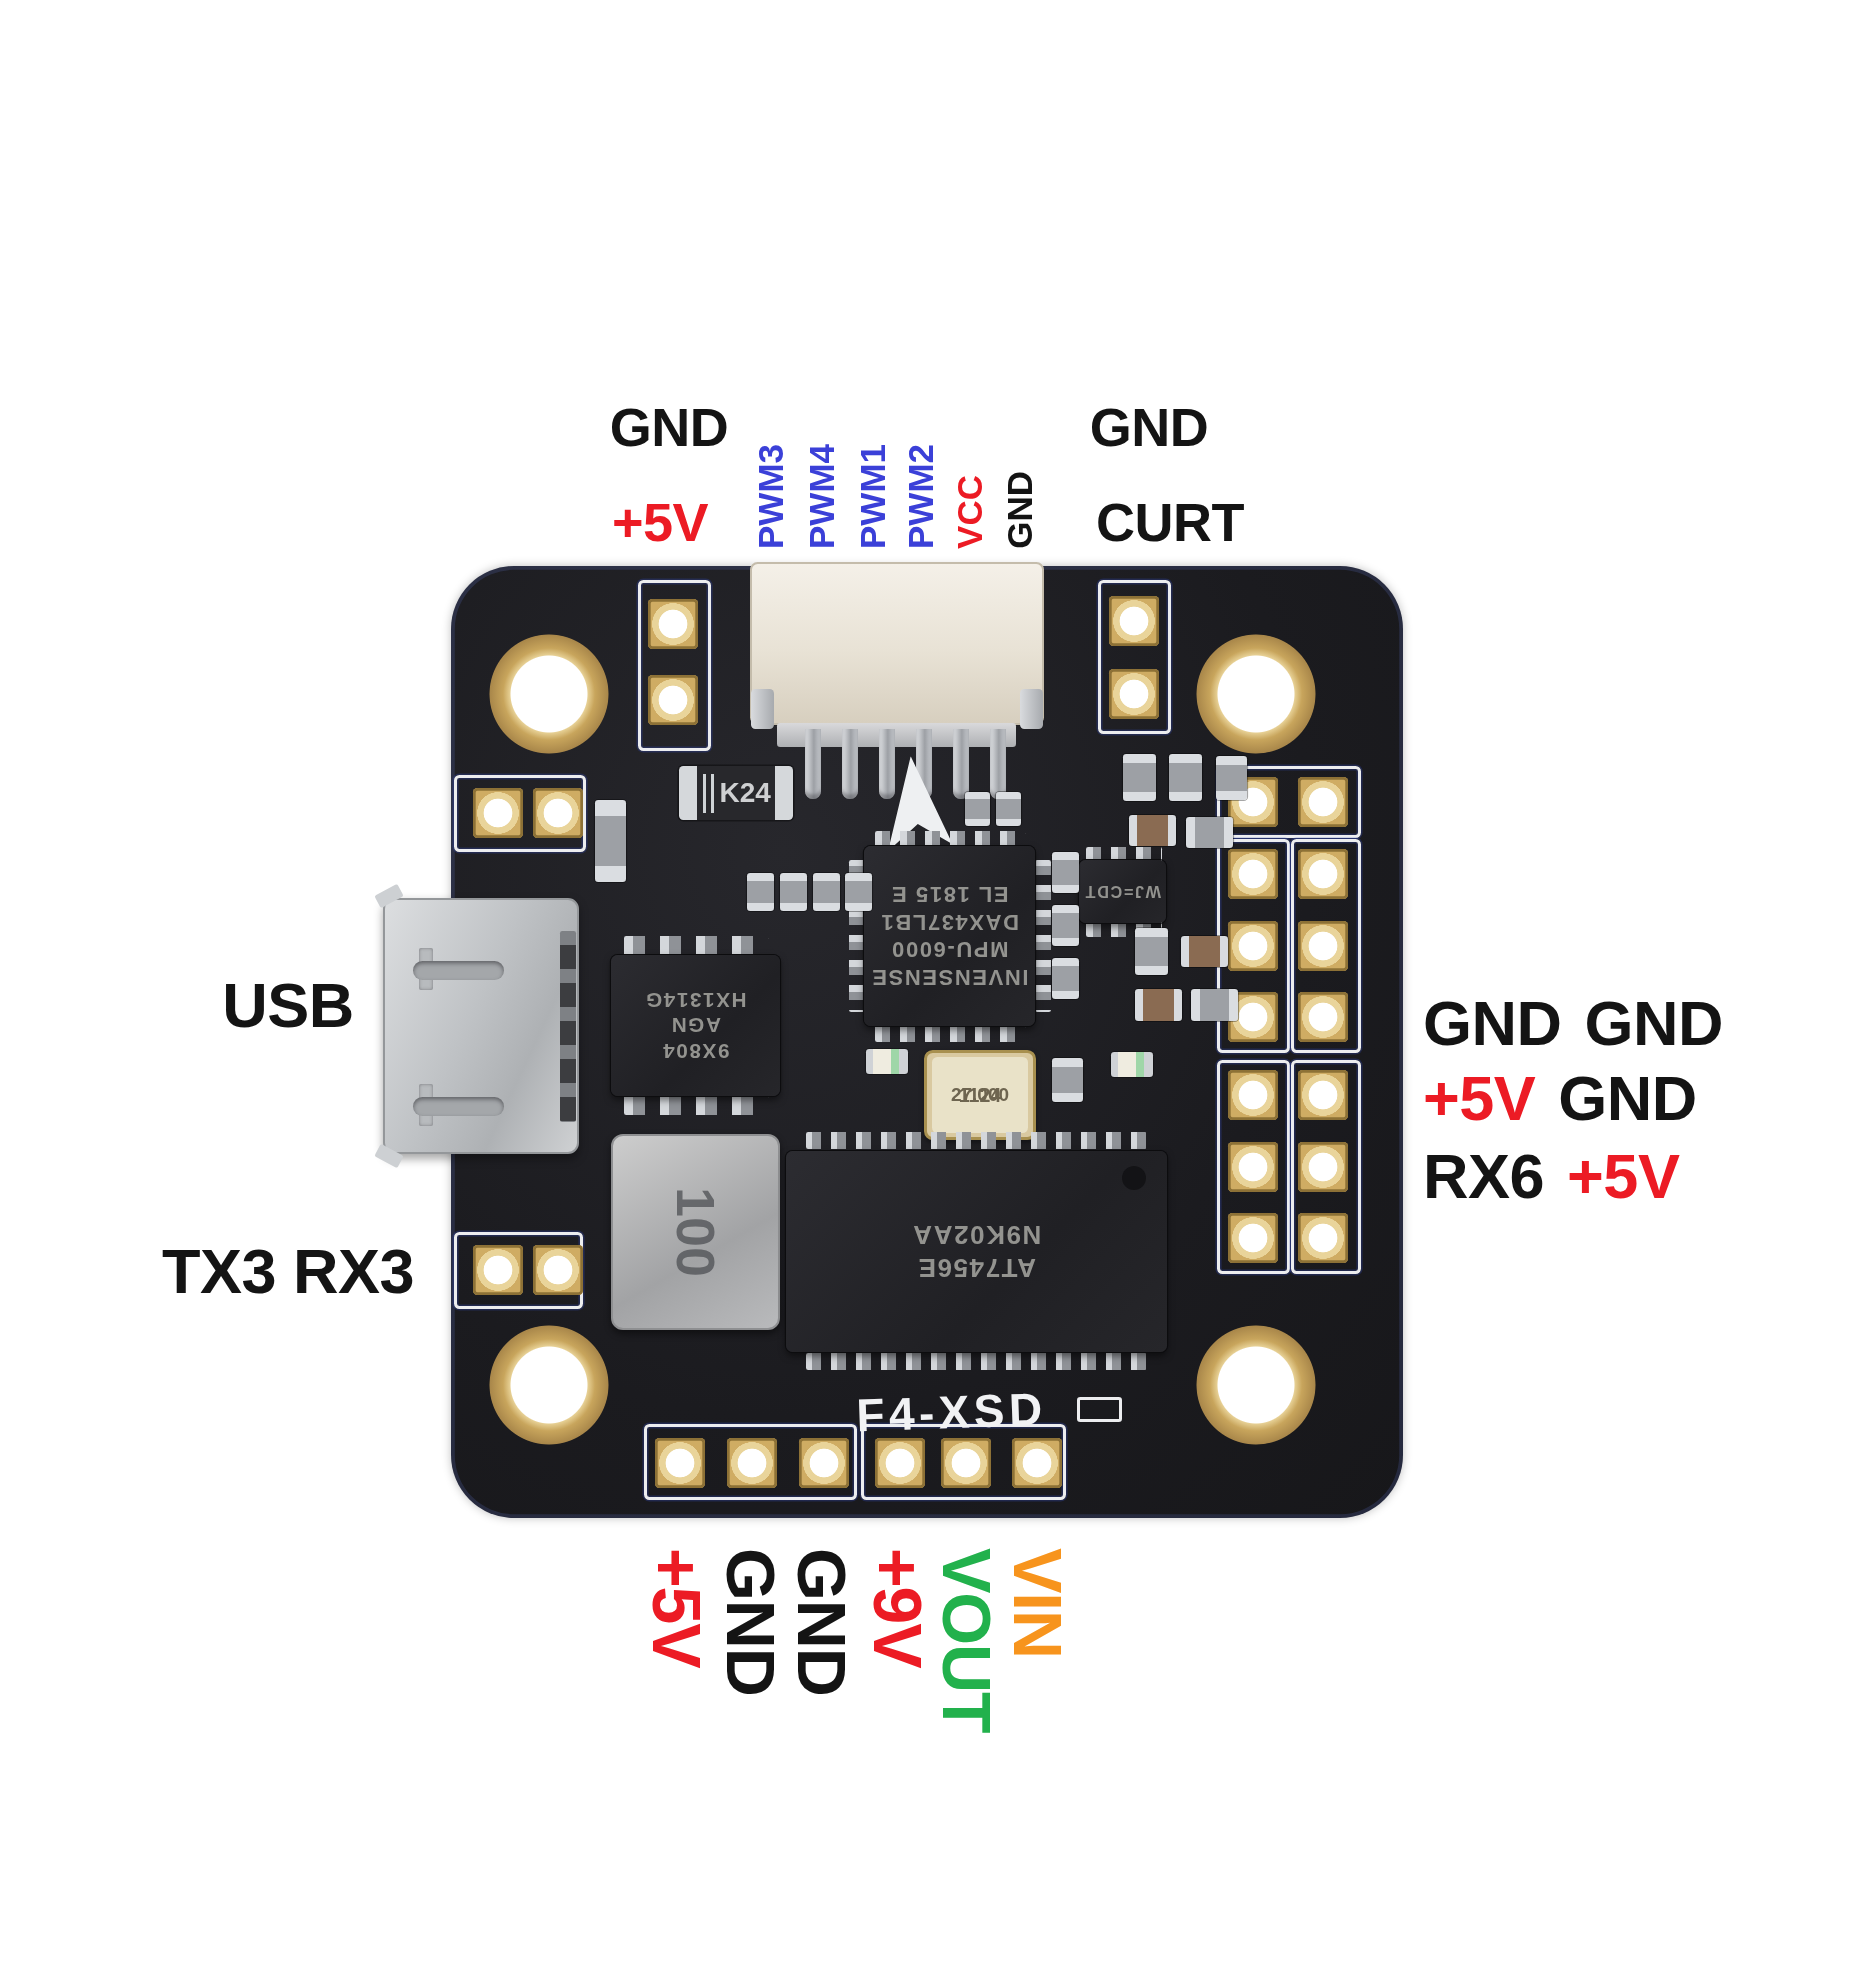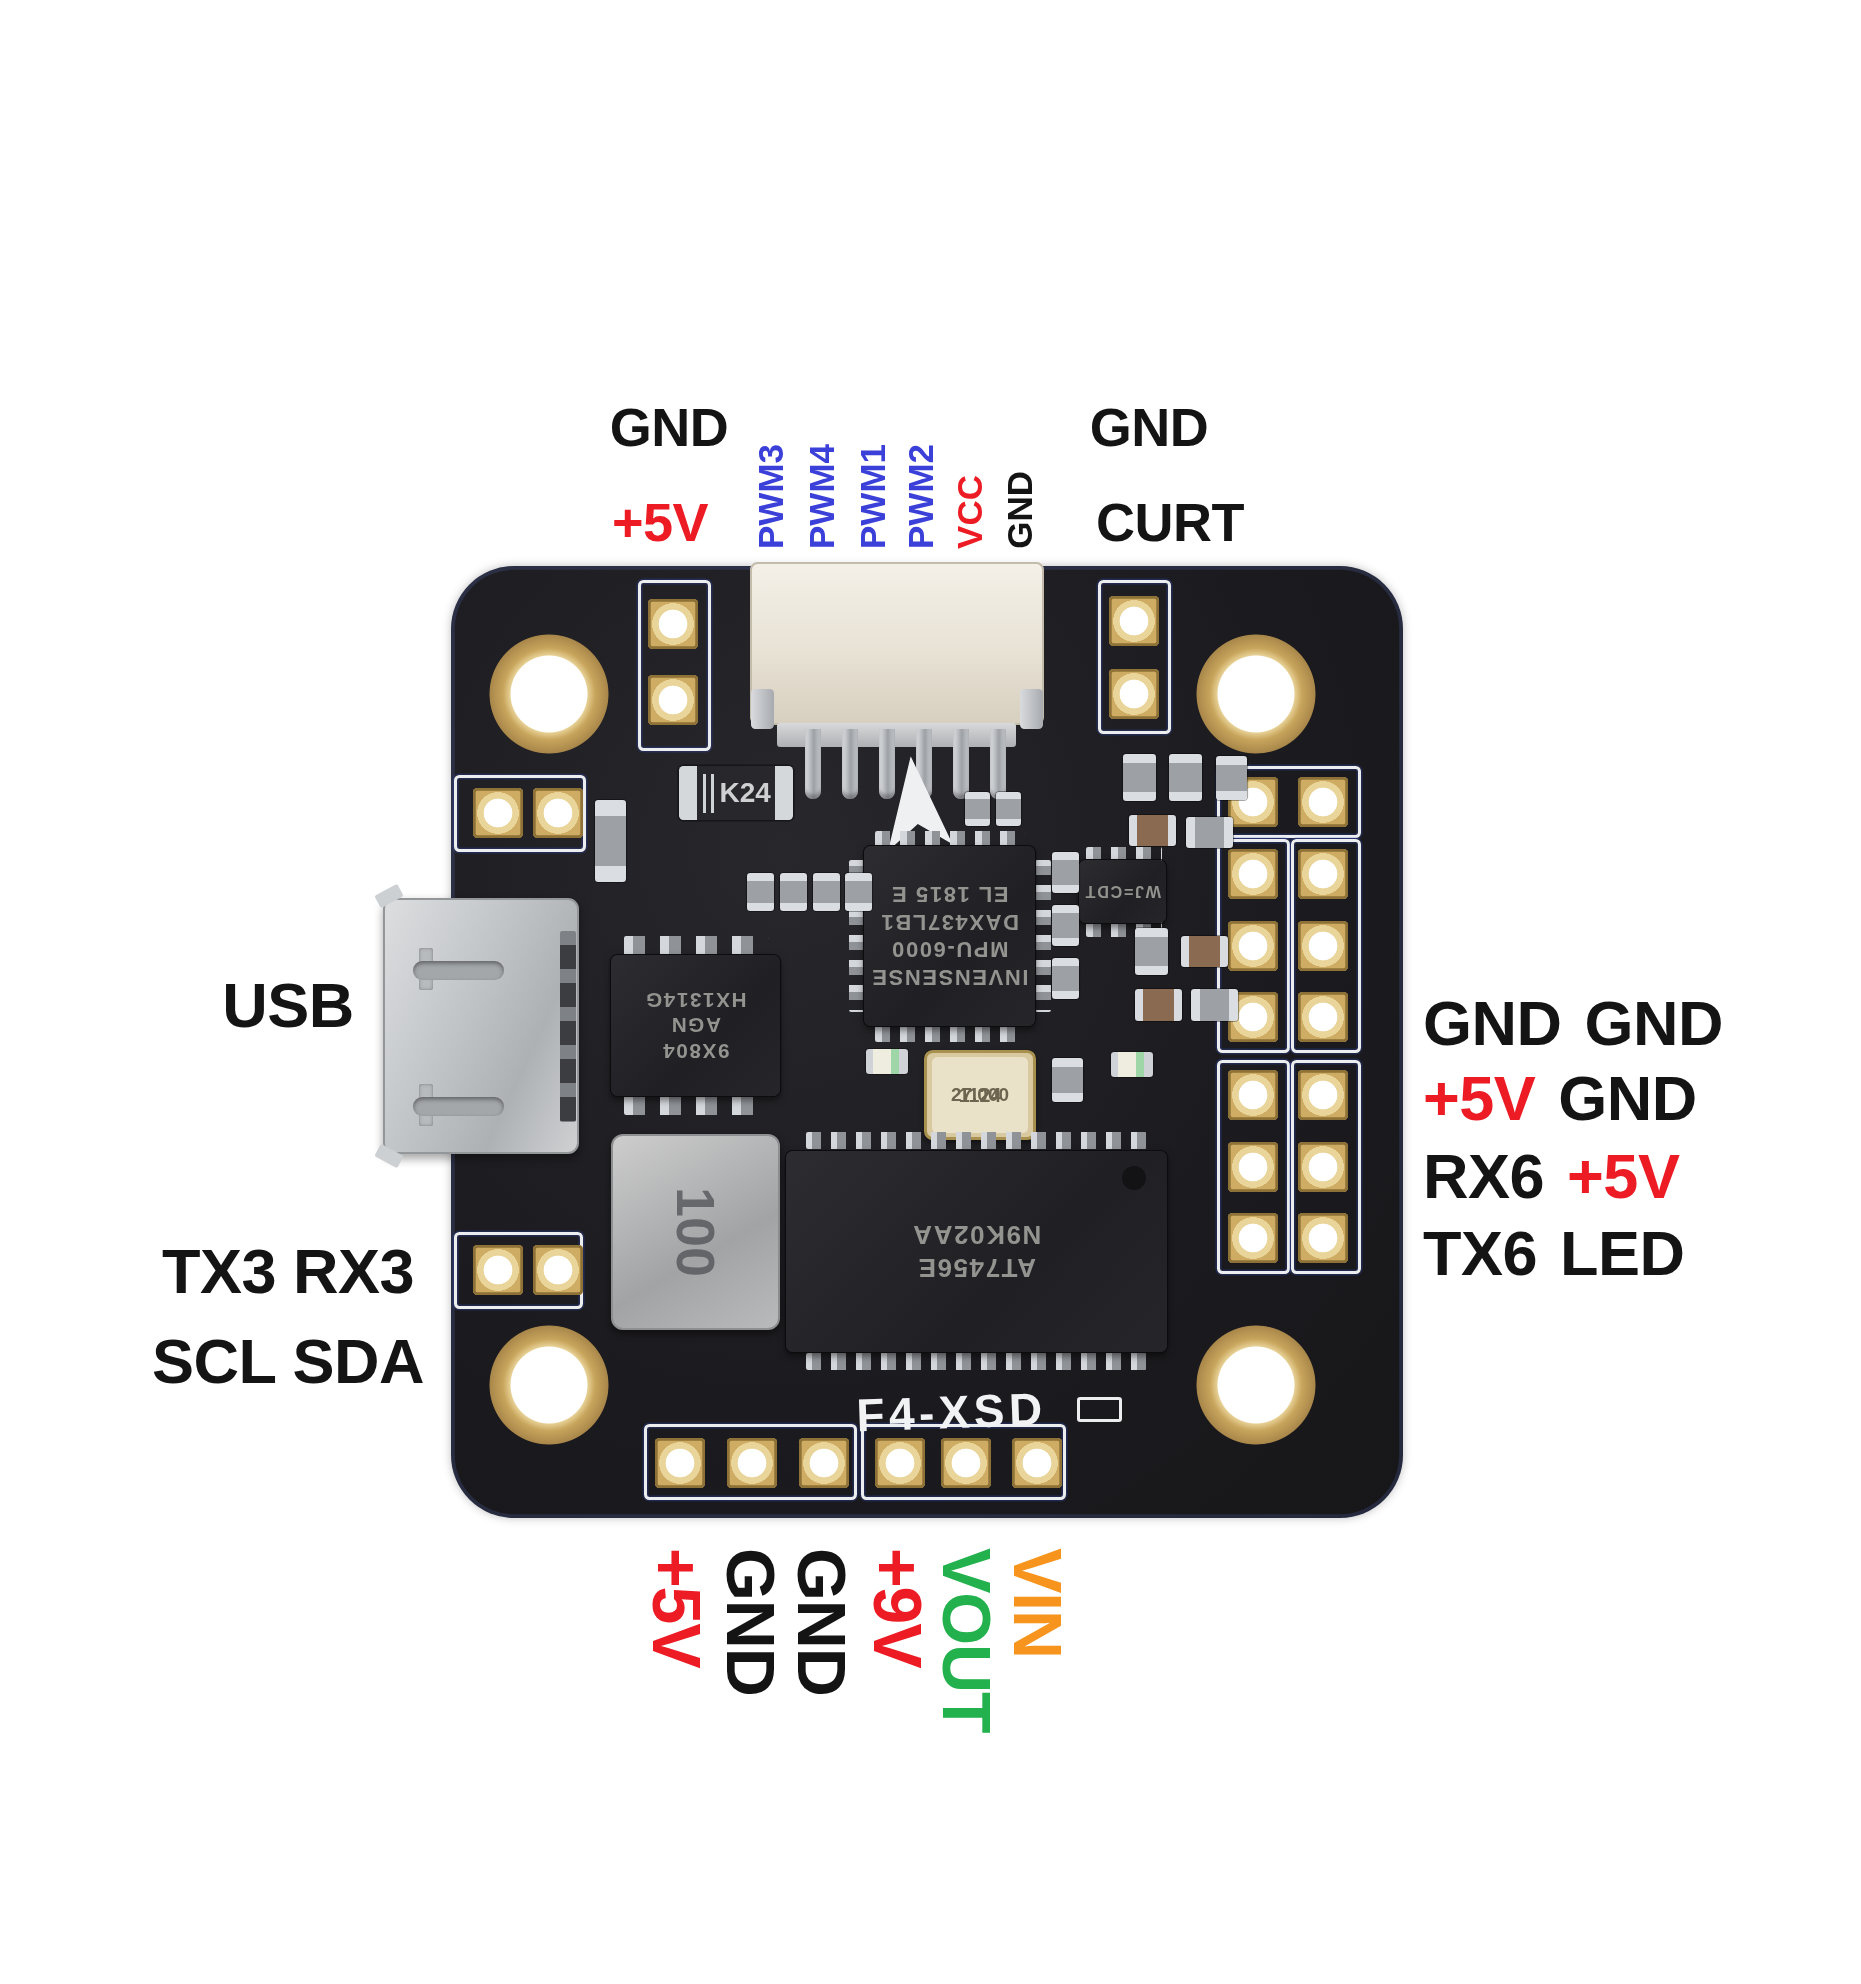--- a/index.html
+++ b/index.html
@@ -249,28 +249,23 @@
     <span style="color: rgb(20, 20, 20);">GND</span>
   </div>
   <div class="lbl lbl-side lbl-right lbl-row" style="top:1098px;">
     <span style="color: rgb(236, 27, 36);">+5V</span>
     <span style="color: rgb(20, 20, 20);">GND</span>
   </div>
   <div class="lbl lbl-side lbl-right lbl-row" style="top:1176px;">
     <span style="color: rgb(20, 20, 20);">RX6</span>
     <span style="color: rgb(236, 27, 36);">+5V</span>
   </div>
-  <div class="lbl lbl-side lbl-right lbl-row" style="top:1253px;">
-    <span style="color: rgb(20, 20, 20);">TX6</span>
-    <span style="color: rgb(20, 20, 20);">LED</span>
-  </div>
 
   <div class="lbl lbl-side lbl-left" style="top: 1005px; color: rgb(20, 20, 20);">USB</div>
   <div class="lbl lbl-side lbl-left" style="top: 1271px; color: rgb(20, 20, 20);">TX3 RX3</div>
-  <div class="lbl lbl-side lbl-left" style="top: 1361px; color: rgb(20, 20, 20);">SCL SDA</div>
 
   <div class="vlabel-dn" style="left:677px;top:1548px;">
       <span style="color: rgb(236, 27, 36);">+5V</span>
     </div>
   <div class="vlabel-dn" style="left:751px;top:1548px;">
       <span style="color: rgb(20, 20, 20);">GND</span>
     </div>
   <div class="vlabel-dn" style="left:822px;top:1548px;">
       <span style="color: rgb(20, 20, 20);">GND</span>
     </div>

